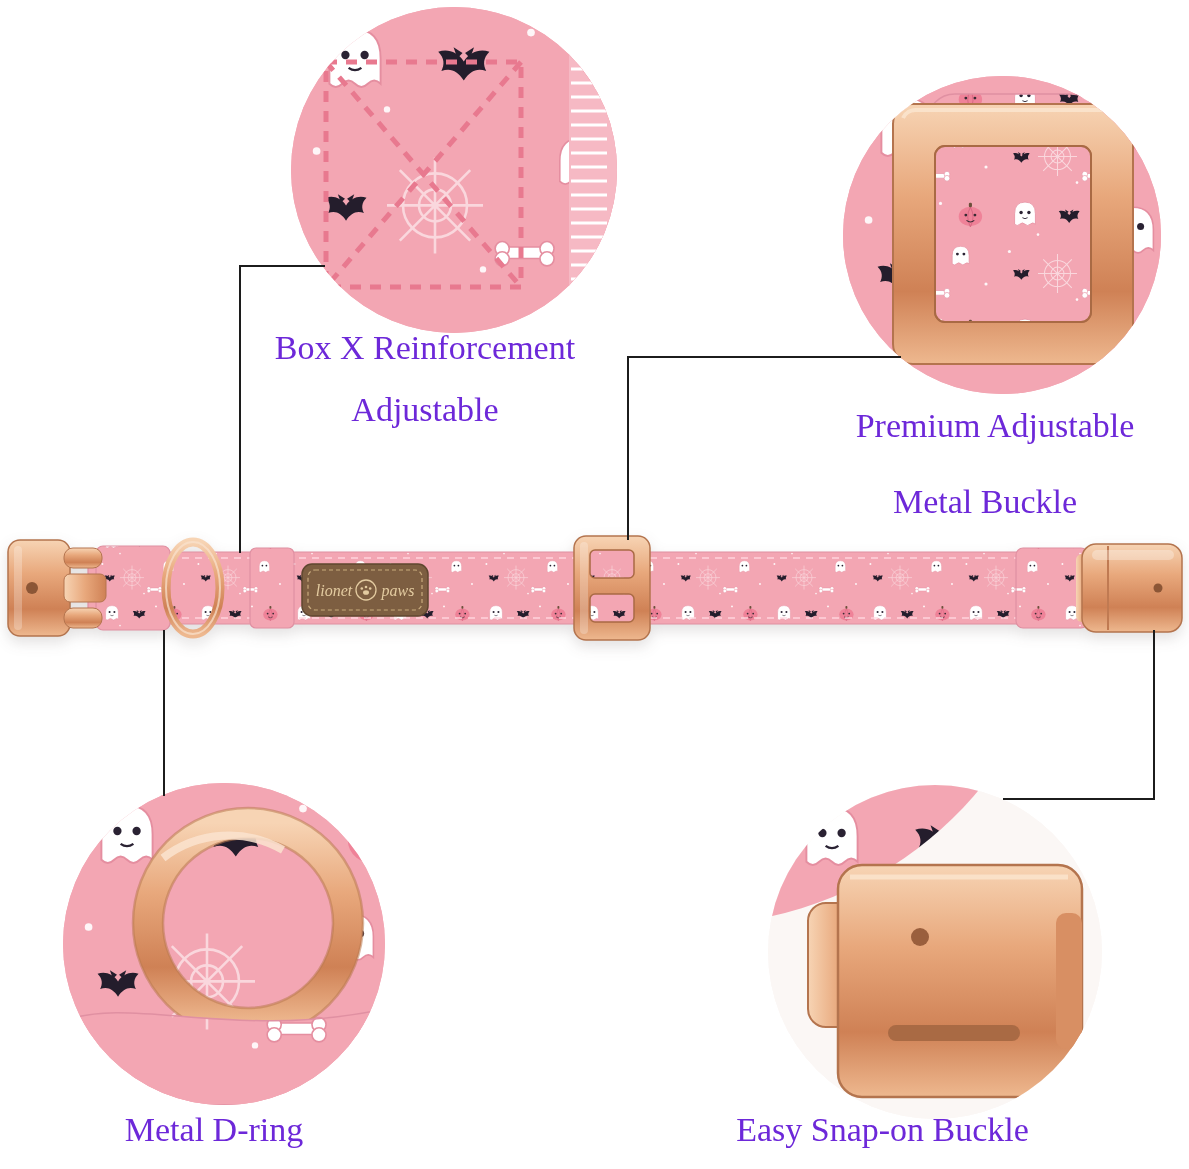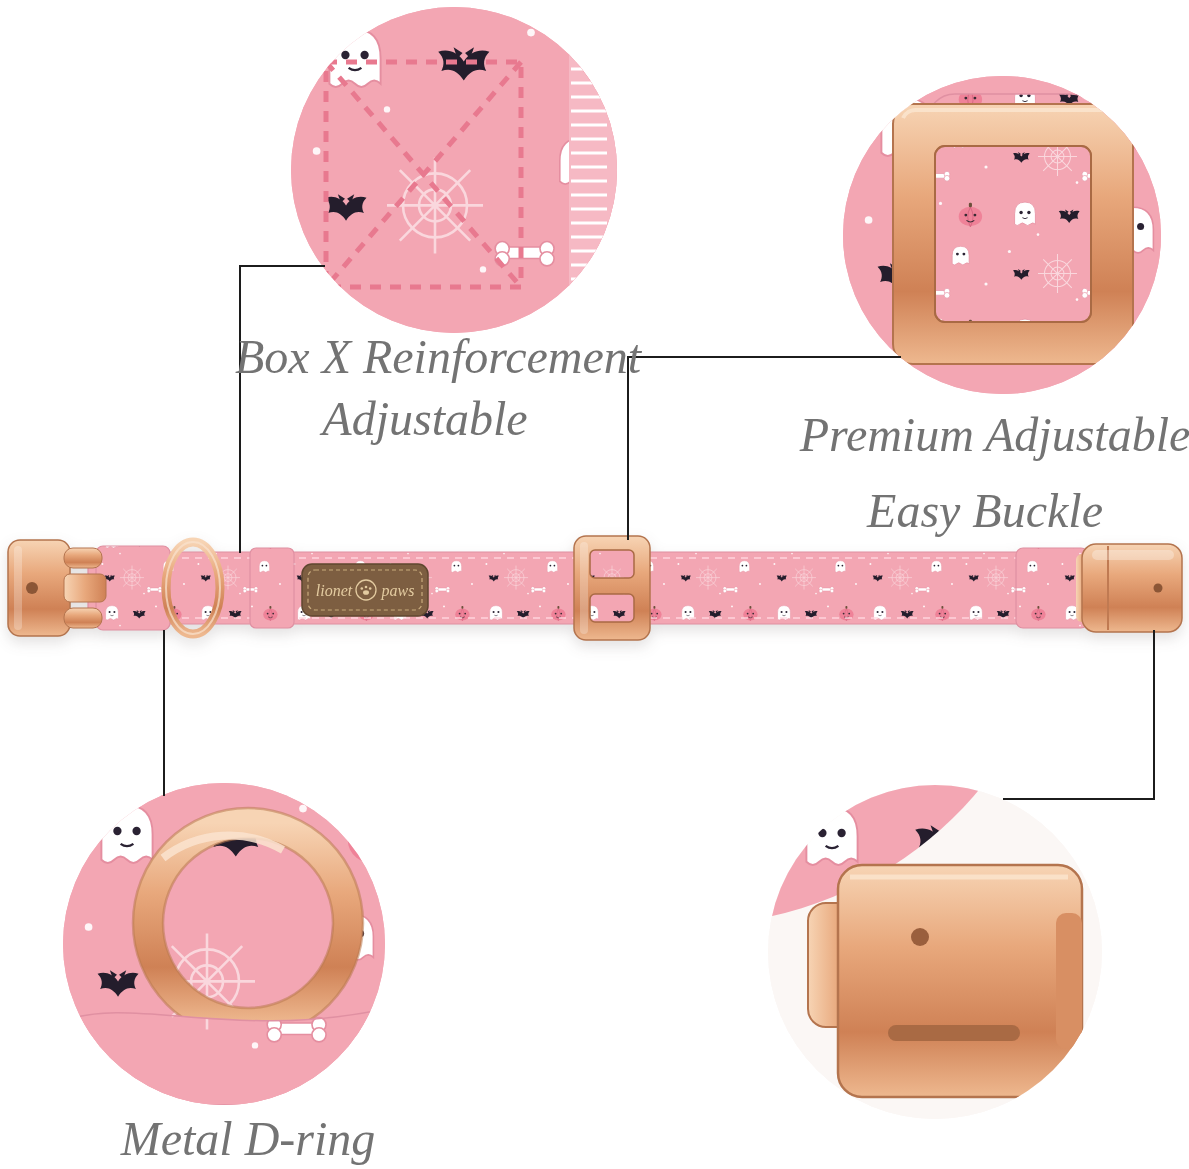--- a/index.html
+++ b/index.html
@@ -7,21 +7,21 @@
     position:relative; width:1189px; height:1169px; background:#ffffff;
     overflow:hidden; font-family:"Liberation Serif","DejaVu Serif",serif;
   }
   .defs-holder { position:absolute; width:0; height:0; overflow:hidden; }
   .circle {
     position:absolute; border-radius:50%; overflow:hidden; background:#f3a6b3;
   }
   .circle svg { display:block; }
   .leader { position:absolute; background:#1c1c1c; }
   .label {
-    position:absolute; font-style:italic; font-size:48px; color:#737373;
+    position:absolute; font-size:34px; color:#6d28d9;
     text-align:center; white-space:nowrap; line-height:1.2;
   }
   .collar-svg { position:absolute; left:0; top:528px; filter:drop-shadow(0 6px 7px rgba(60,40,40,0.14)); }
 </style>
 </head>
 <body>
 
 <div class="canvas">
 
   <svg class="defs-holder" aria-hidden="true">
@@ -216,18 +216,19 @@
 
   <div class="leader" style="left:163px; top:630px; width:2px; height:166px;"></div>
 
   <div class="leader" style="left:1153px; top:630px; width:2px; height:170px;"></div>
   <div class="leader" style="left:1003px; top:798px; width:152px; height:2px;"></div>
 
   <div class="label" style="left:235px; top:328px; width:380px;">Box X Reinforcement</div>
   <div class="label" style="left:235px; top:390px; width:380px;">Adjustable</div>
 
   <div class="label" style="left:790px; top:406px; width:410px;">Premium Adjustable</div>
-  <div class="label" style="left:785px; top:482px; width:400px;">Easy Buckle</div>
-
-  <div class="label" style="left:98px; top:1110px; width:300px;text-align:center;">Metal D-ring</div>
-
+  <div class="label" style="left:785px; top:482px; width:400px;">Metal Buckle</div>
+
+  <div class="label" style="left:64px; top:1110px; width:300px;text-align:center;">Metal D-ring</div>
+
+  <div class="label" style="left:680px; top:1110px; width:405px;">Easy Snap-on Buckle</div>
 
 </div>
 
 </body></html>

